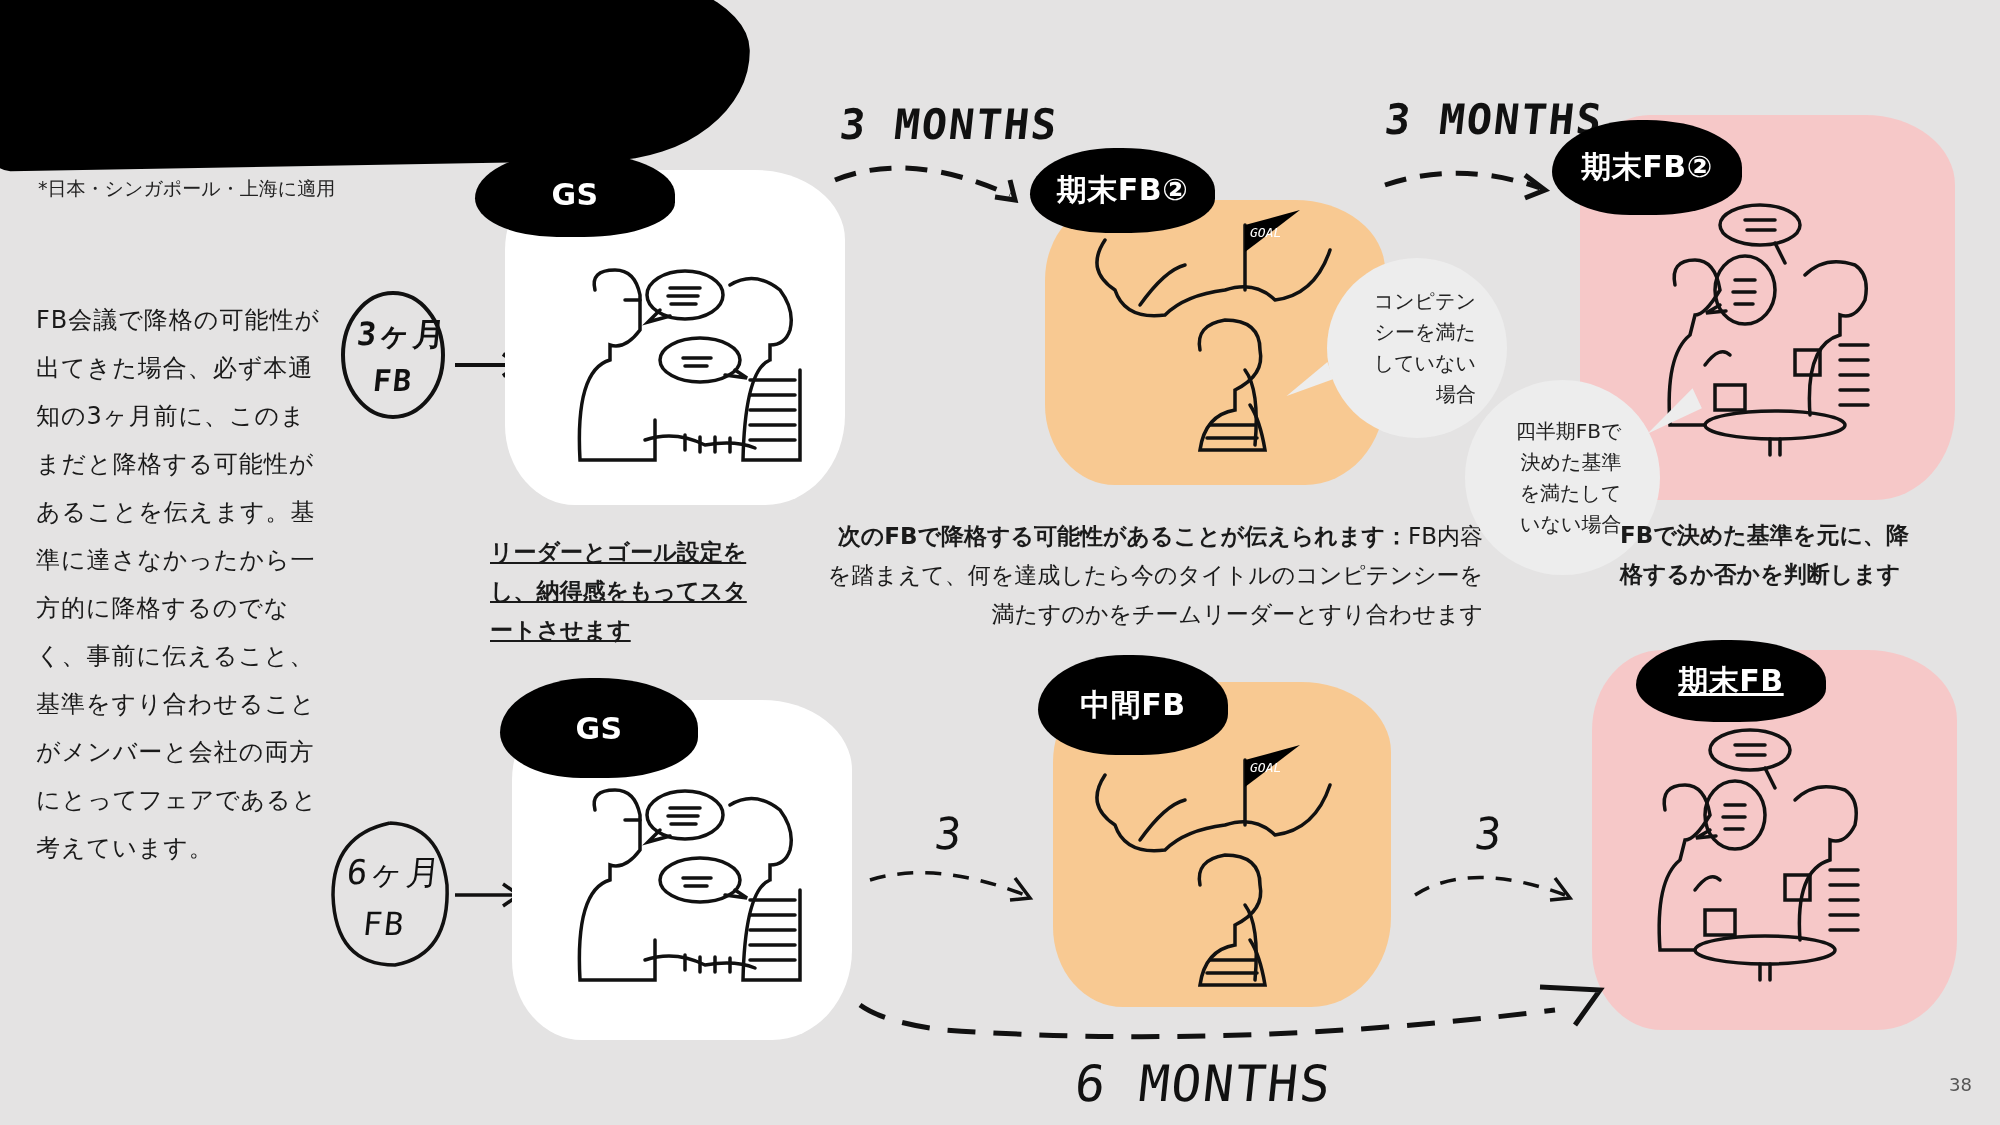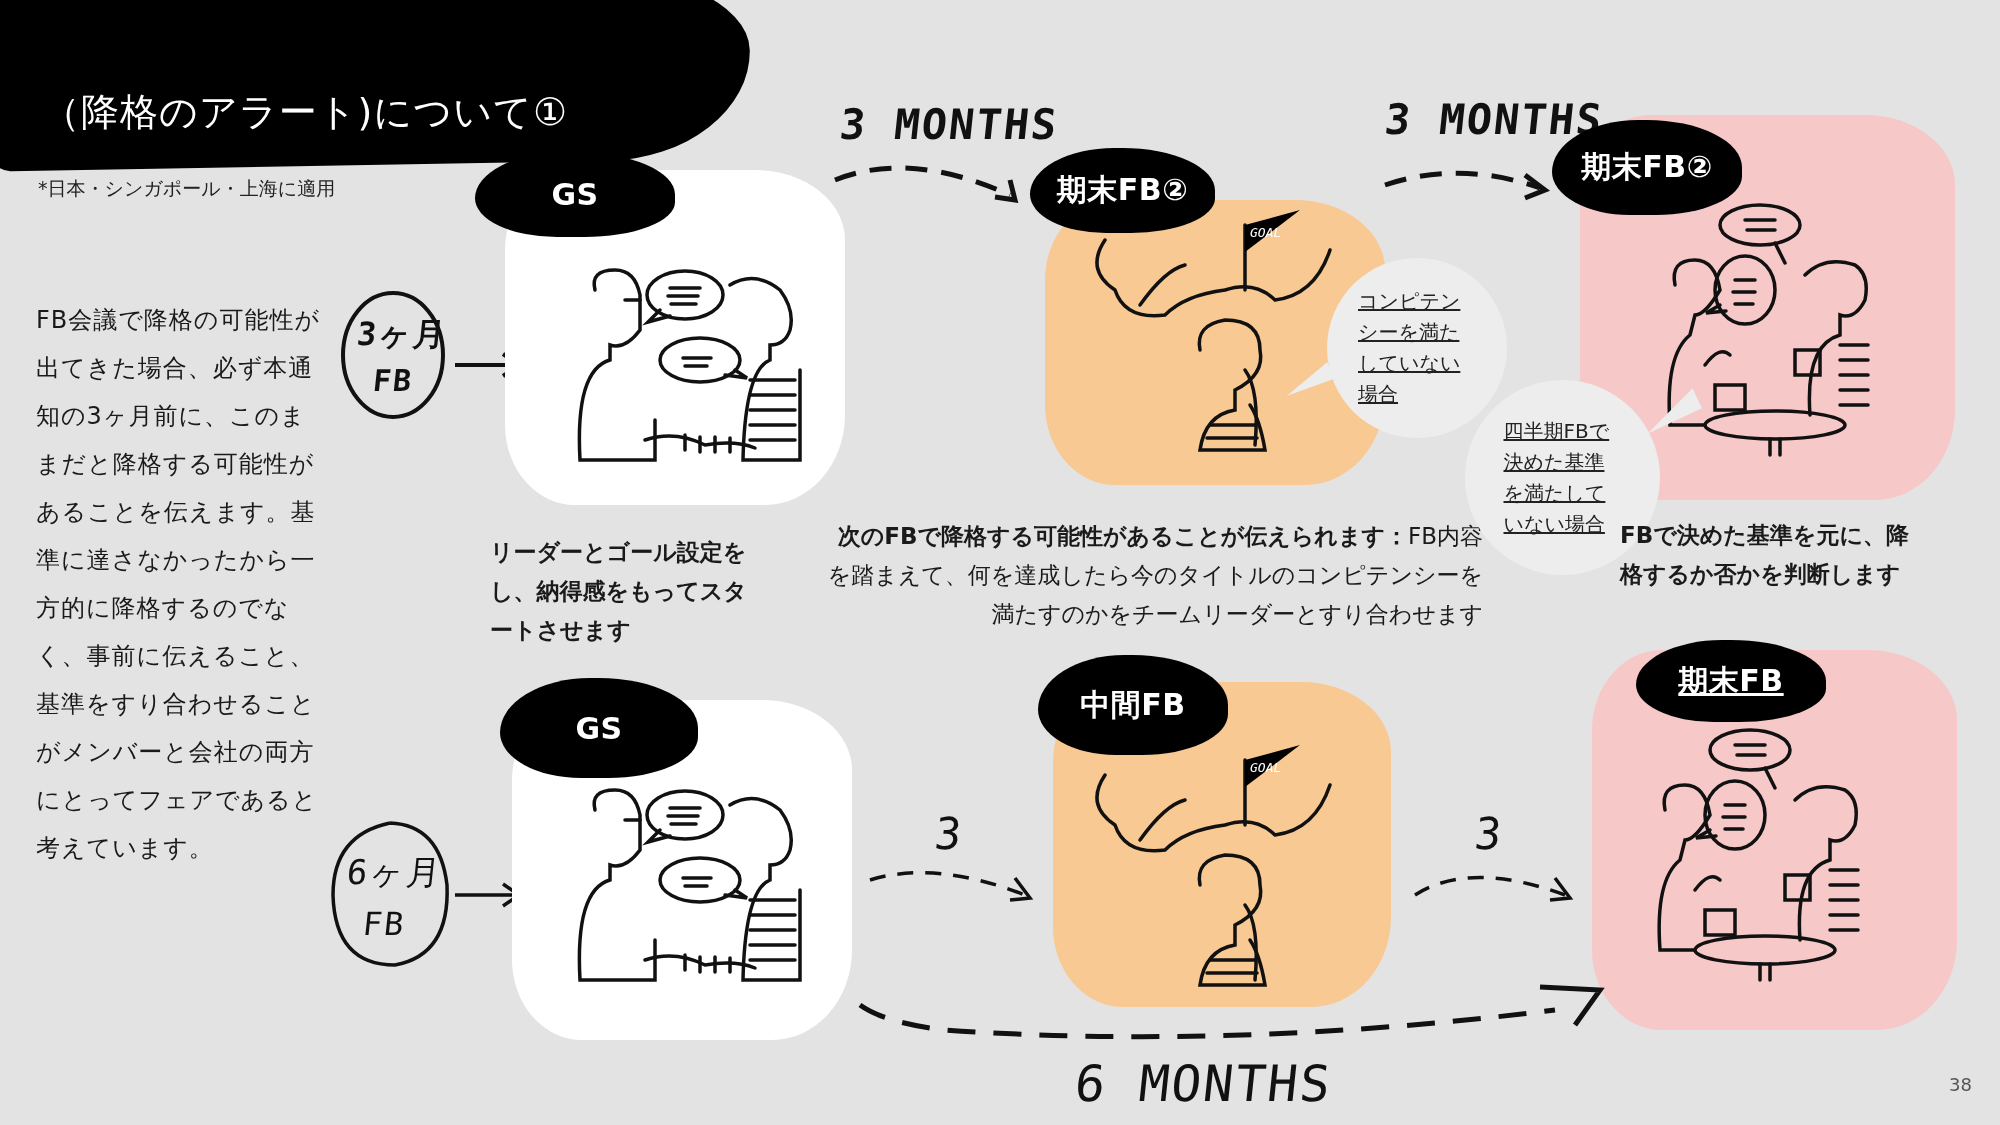--- a/index.html
+++ b/index.html
@@ -38,41 +38,41 @@
   
   .label-blob {
     background: #000; color: #fff; font-weight: bold;
     display: flex; align-items: center; justify-content: center;
     border-radius: 50% 55% 50% 45% / 60% 55% 45% 50%;
     font-size: 30px; letter-spacing: 0.5px;
   }
 
   .bubble {
     background: #ededed; border-radius: 50%;
-    display: flex; align-items: center; justify-content: center; text-align: left;
-    font-size: 20px; line-height: 31px; color: #222; text-decoration: underline;
+    display: flex; align-items: center; justify-content: center; text-align: right;
+    font-size: 20px; line-height: 31px; color: #222;
   }
   .bubble-tail {
     width: 0; height: 0; border-style: solid;
   }
 
   .caption { font-size: 23px; line-height: 39px; color: #1a1a1a; font-weight: bold; }
   .caption .regular { font-weight: normal; }
 
   .hand { font-family: "DejaVu Sans Mono", monospace; color: #111; font-weight: bold; transform: skewX(-6deg); letter-spacing: 2px; }
 
   .page-num { right: 28px; bottom: 30px; font-size: 18px; color: #555; }
 
   svg.illus { position: absolute; overflow: visible; }
 </style>
 </head>
 <body>
 
 <div class="abs title-blob"></div>
-<div class="abs title"><br><span>（降格のアラート)について①</span></div>
+<div class="abs title"><br></div>
 <div class="abs subtitle">*日本・シンガポール・上海に適用</div>
 
 <div class="abs body-text">FB会議で降格の可能性が出てきた場合、必ず本通知の3ヶ月前に、このままだと降格する可能性があることを伝えます。基準に達さなかったから一方的に降格するのでなく、事前に伝えること、基準をすり合わせることがメンバーと会社の両方にとってフェアであると考えています。</div>
 
 <div class="abs" style="left:335px;top:285px;width:120px;height:140px;">
   <svg class="illus" width="120" height="140" style="left:0;top:0">
     <ellipse cx="58" cy="70" rx="50" ry="62" fill="none" stroke="#111" stroke-width="4"></ellipse>
   </svg>
   <div class="abs hand" style="left:22px;top:28px;font-size:32px;">3ヶ月</div>
   <div class="abs hand" style="left:38px;top:78px;font-size:30px;">FB</div>
@@ -92,21 +92,21 @@
     <ellipse cx="145" cy="90" rx="40" ry="22"></ellipse>
       <path d="M180 100 l12 8 l-22 -3"></path>
     <path d="M128 88 h28 M130 96 h22"></path>
     <path d="M175 15 Q200 0 225 20 Q240 40 235 60 Q230 75 215 75 L215 90 Q190 100 188 190 L245 190 L245 100"></path>
     <path d="M195 110 h45 M195 125 h45 M195 140 h45 M195 155 h45 M195 170 h45"></path>
     <path d="M90 170 Q120 160 150 175 Q180 170 200 178"></path>
     <path d="M130 165 l0 15 M145 167 l0 15 M160 167 l0 15 M175 168 l0 14"></path>
   </g>
 </svg>
 <div class="abs label-blob" style="left:475px;top:152px;width:200px;height:85px;">GS</div>
-<div class="abs caption" style="left:490px;top:533px;width:270px;">リーダーとゴール設定をし、納得感をもってスタートさせます</div>
+<div class="abs caption" style="left:490px;top:533px;width:270px;text-decoration:underline;">リーダーとゴール設定をし、納得感をもってスタートさせます</div>
 
 <div class="abs hand" style="left:840px;top:100px;font-size:42px;">3 MONTHS</div>
 <svg class="illus" style="left:830px;top:155px" width="200" height="60">
   <path d="M5 25 Q80 -5 180 40" stroke="#111" stroke-width="5" stroke-dasharray="22 14" fill="none"></path>
   <path d="M165 42 L185 45 L180 25" stroke="#111" stroke-width="5" fill="none"></path>
 </svg>
 
 <div class="abs card orange" style="left:1045px;top:200px;width:340px;height:285px;"></div>
 <svg class="illus" style="left:1085px;top:210px" width="260" height="265">
   <g stroke="#111" stroke-width="3.5" fill="none" stroke-linecap="round">

